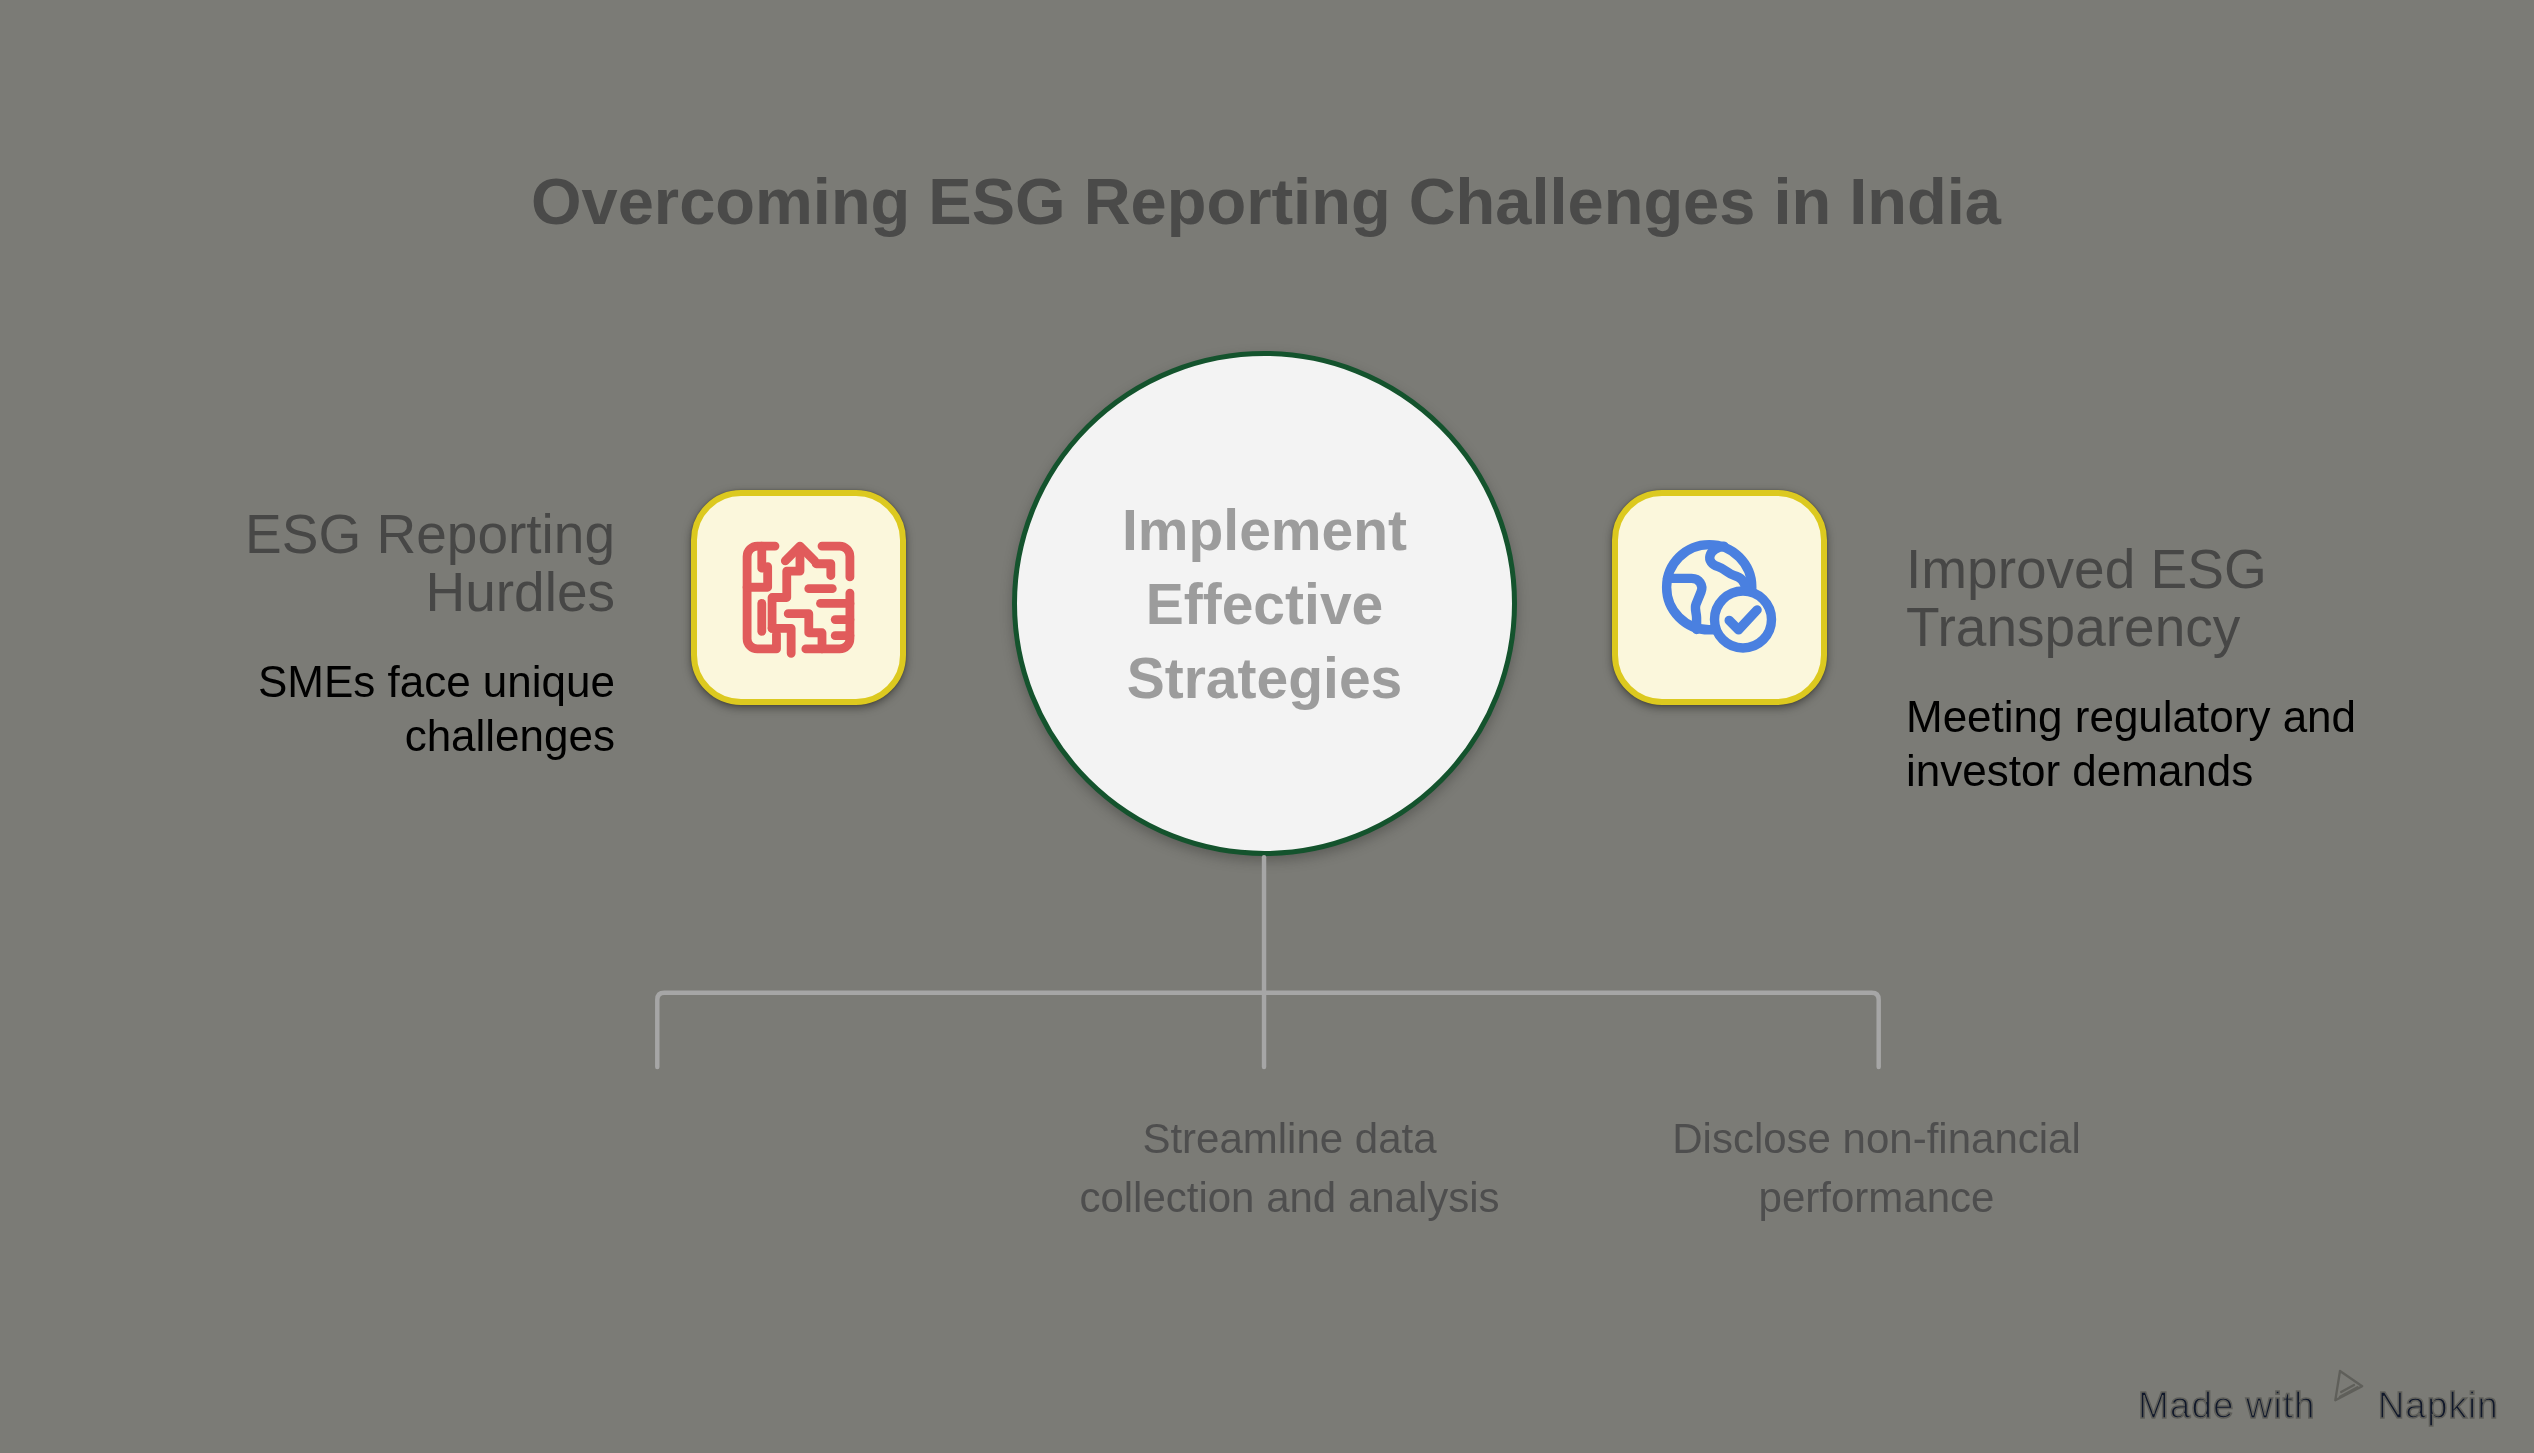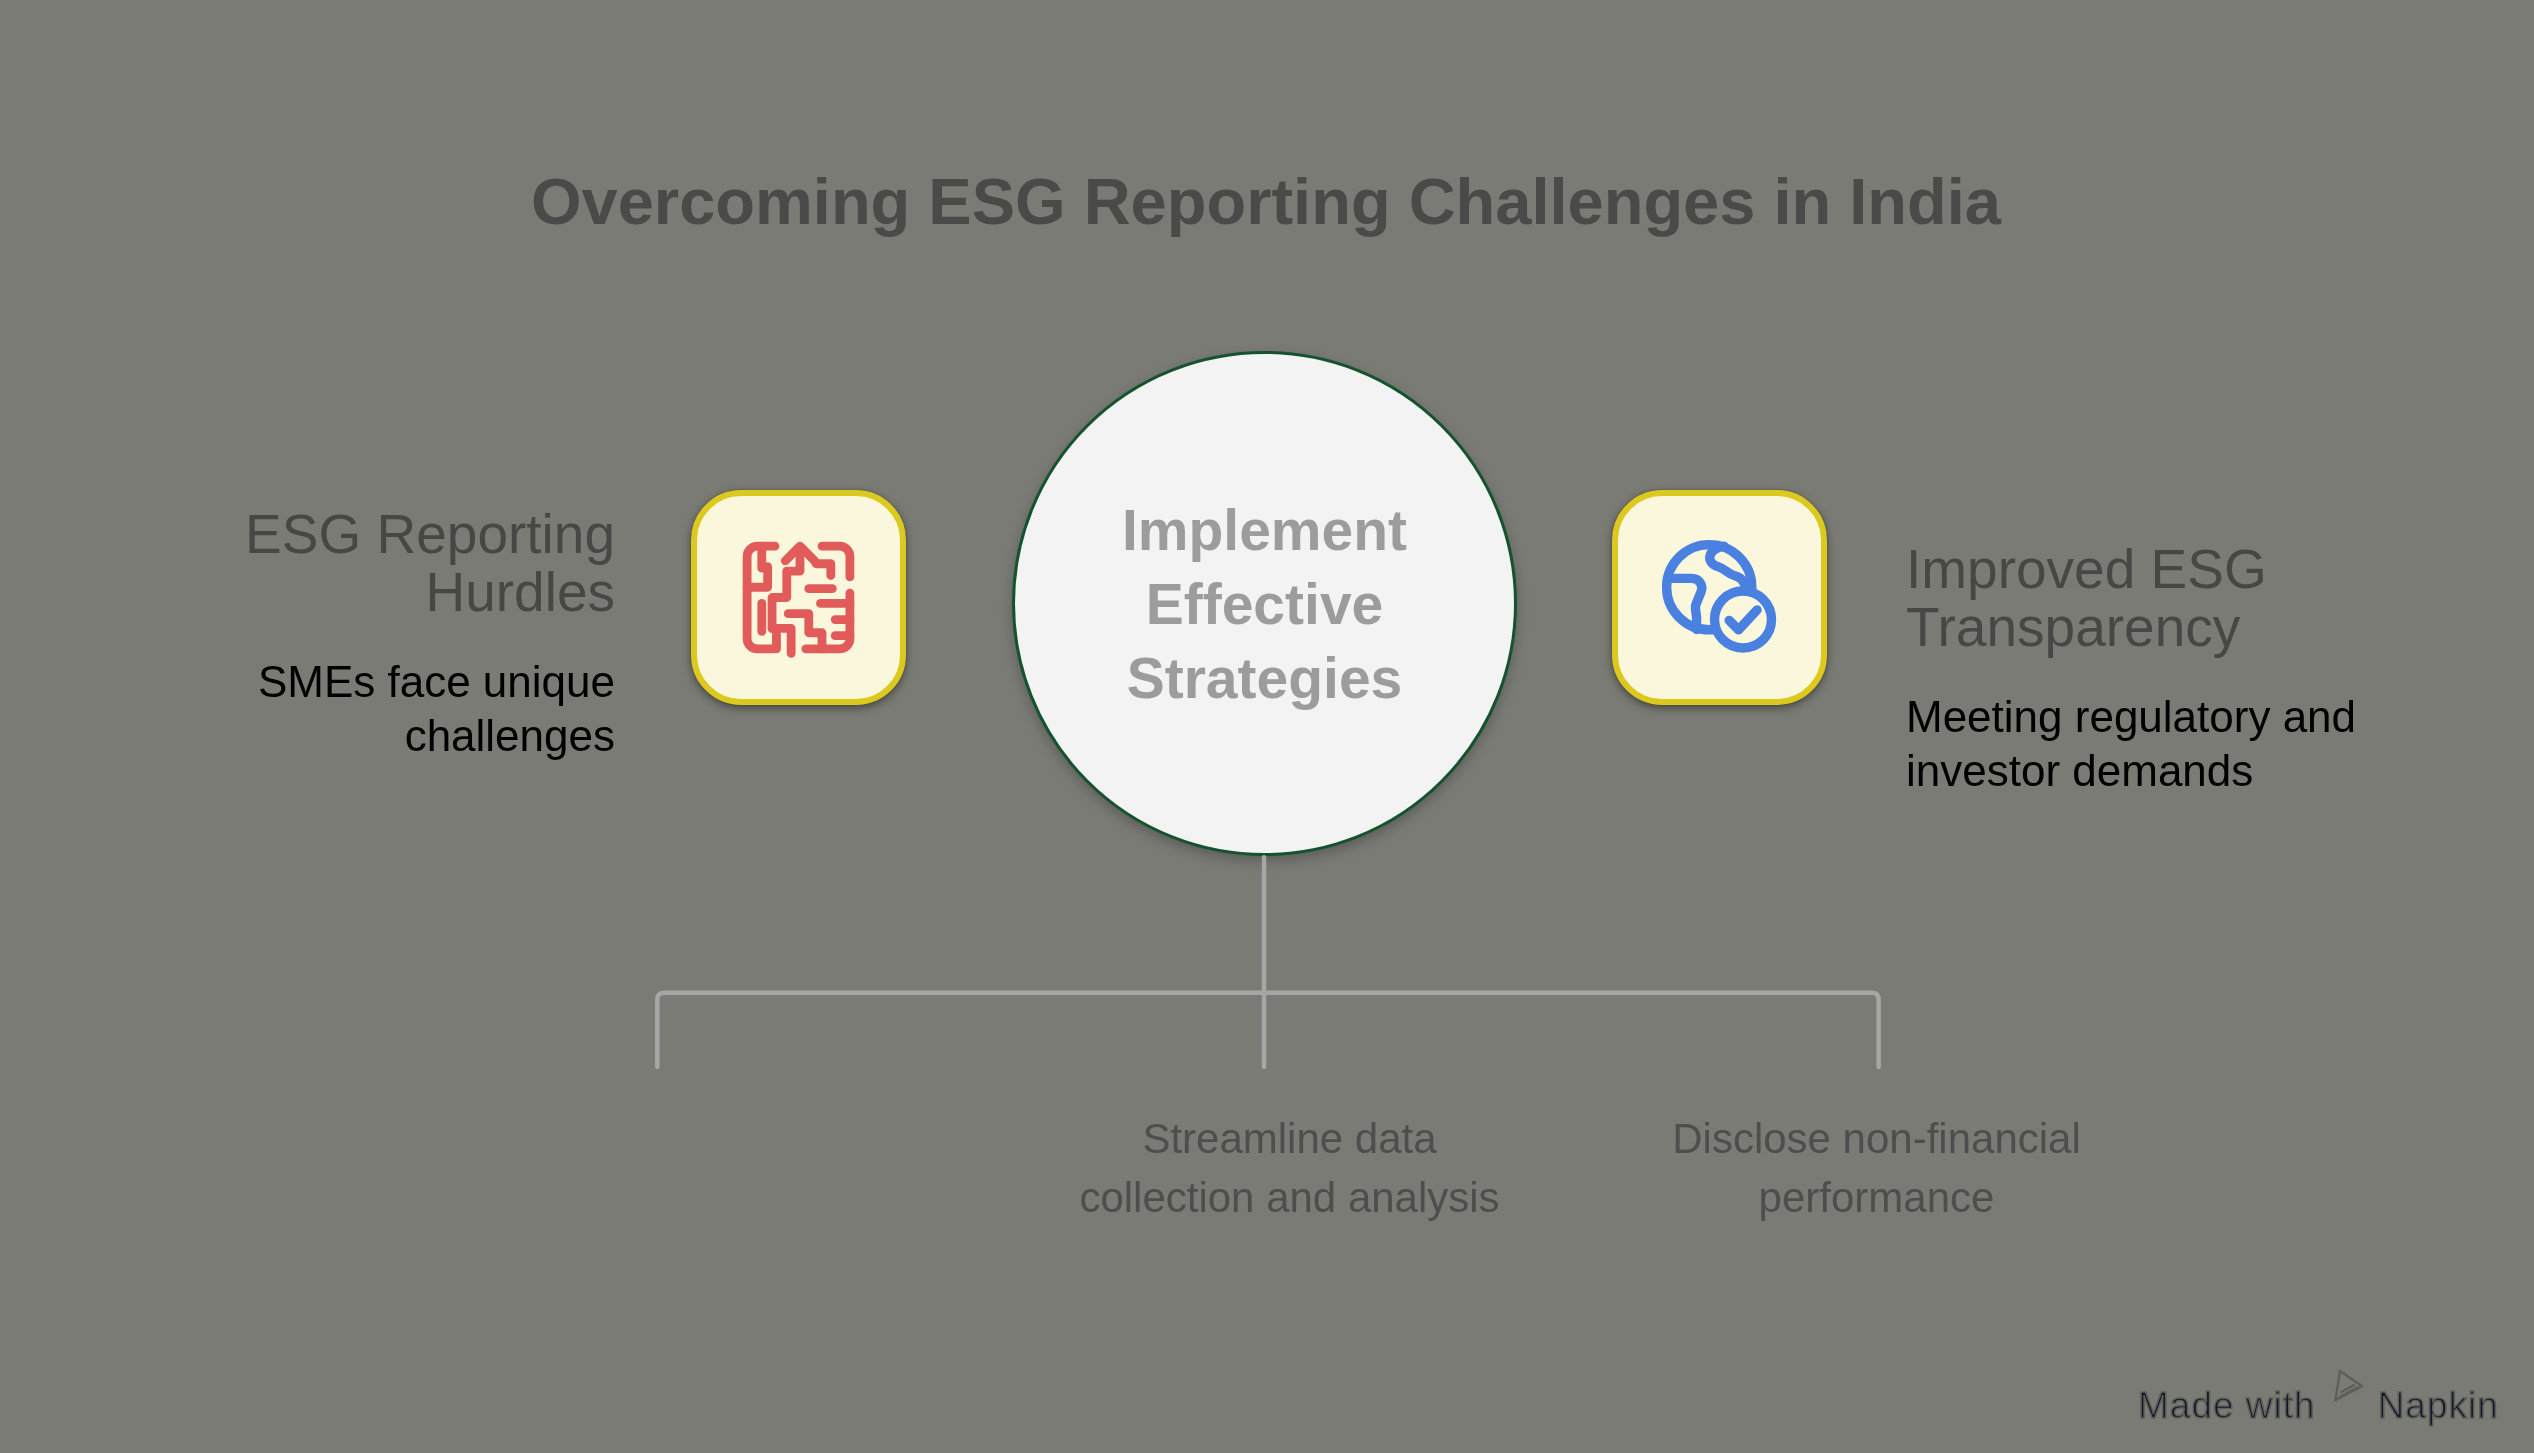--- a/index.html
+++ b/index.html
@@ -24,21 +24,21 @@
     box-shadow:0 3px 8px rgba(30,30,25,.55), 0 0 2px rgba(30,30,25,.4);
     display:flex;align-items:center;justify-content:center;
   }
   .icon-box.left{left:691px;}
   .icon-box.right{left:1612px;}
   .box-icon{width:141px;height:141px;display:block;}
   
   .circle{
     position:absolute;left:1012px;top:351px;width:505px;height:505px;
     box-sizing:border-box;border-radius:50%;background:#f3f3f3;
-    border:3px solid #14532d;box-shadow:0 5px 12px rgba(40,40,38,.35);
+    border:5px solid #14532d;box-shadow:0 5px 12px rgba(40,40,38,.35);
     display:flex;align-items:center;justify-content:center;
   }
   .circle-label{width:342px;text-align:center;font-size:57px;line-height:74px;font-weight:700;color:#9c9c9c;}
   
   .connector{position:absolute;left:0;top:0;width:2534px;height:1453px;pointer-events:none;}
   
   .bottom-label{position:absolute;top:1109px;text-align:center;font-size:42px;line-height:59px;font-weight:400;color:#4e4e4e;}
   .bottom-label.b0{left:508px;width:396px;}
   .bottom-label.b1{left:1057px;width:465px;}
   .bottom-label.b2{left:1644px;width:465px;}

